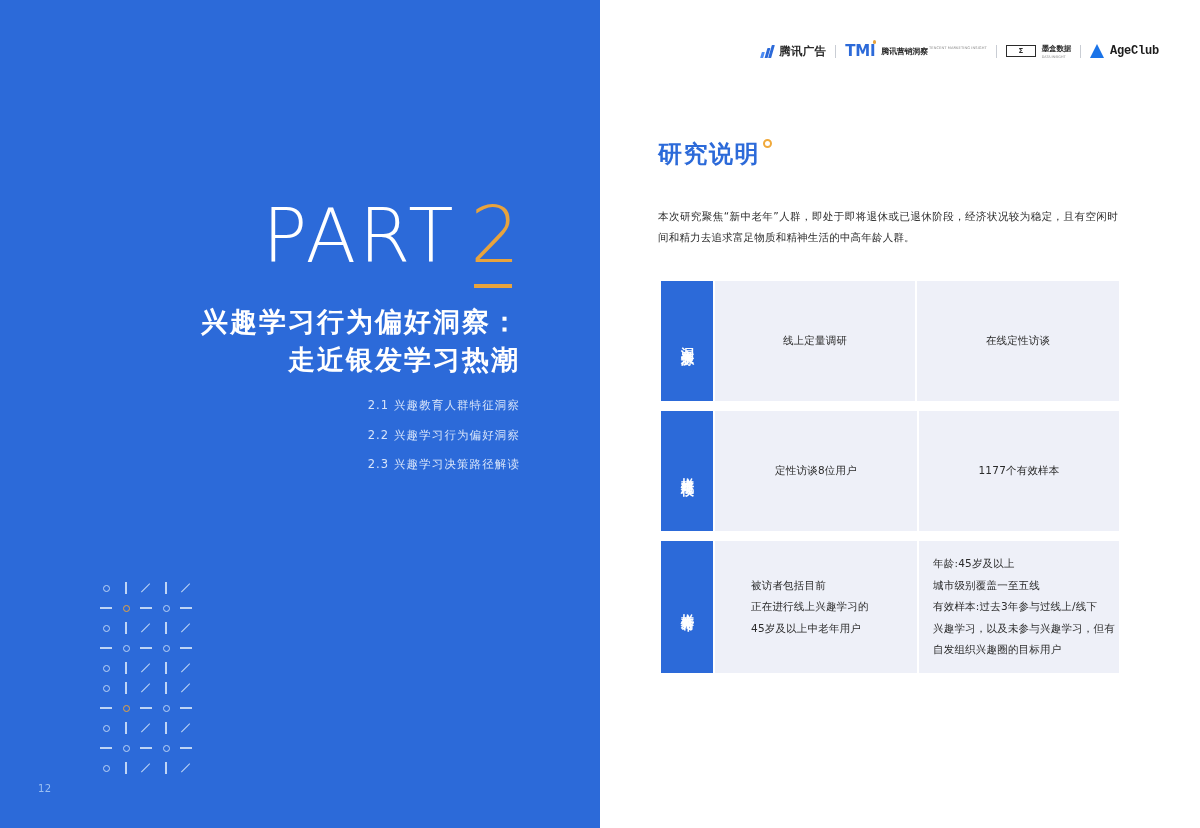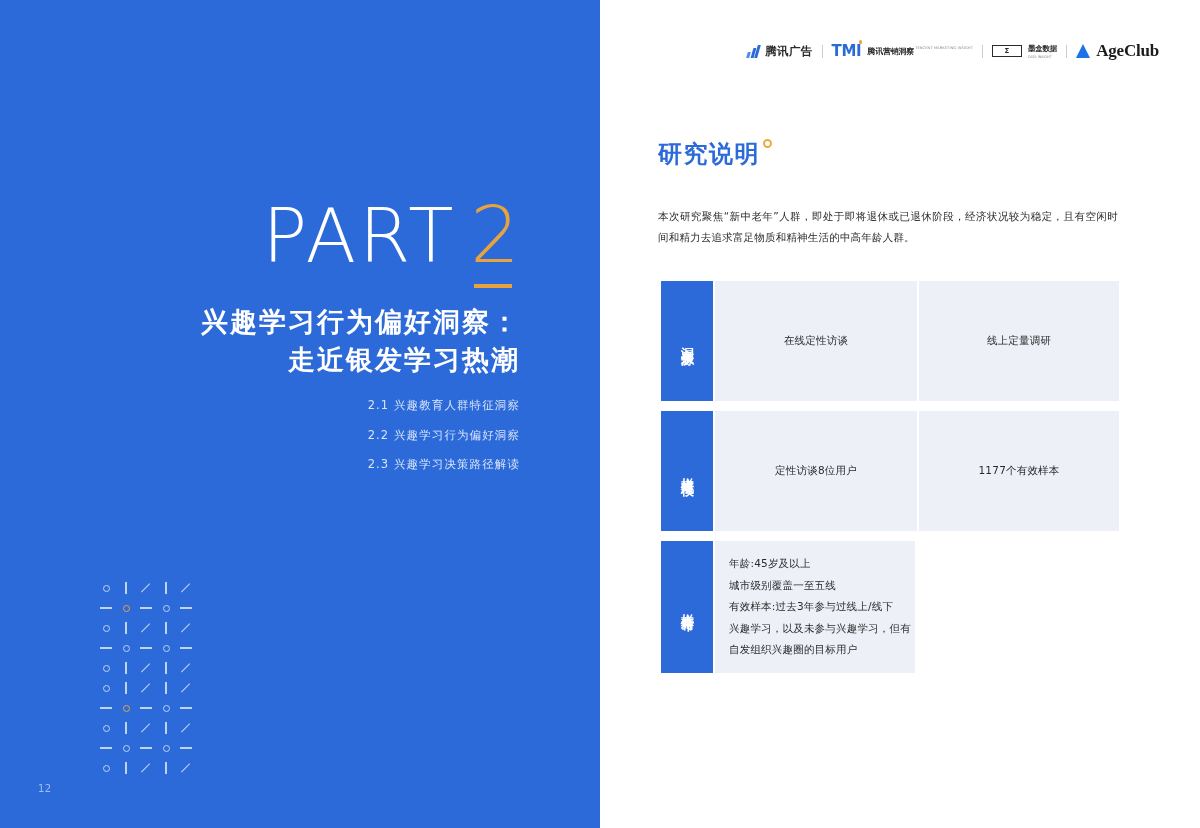--- a/index.html
+++ b/index.html
@@ -170,22 +170,22 @@
     font-family: "DejaVu Sans", "Liberation Sans", sans-serif; }
   .dark-sub .s2 { font-size: 3.4px; color: #8a8a8a;
     font-family: "DejaVu Sans", "Liberation Sans", sans-serif; }
 
   .ageclub-a {
     width: 0; height: 0;
     border-left: 7px solid transparent; border-right: 7px solid transparent;
     border-bottom: 14px solid #1a73e8;
   }
   .ageclub-text {
-    font-size: 17px; font-weight: bold; color: #1c1c1c; letter-spacing: -.2px;
-    font-family: Liberation Serif, serif;
+    font-size: 12px; font-weight: bold; color: #1c1c1c; letter-spacing: -.2px;
+    font-family: Liberation Mono, monospace;
   }
 
   .section-head {
     position: absolute; left: 58px; top: 138px;
     font-size: 24px; font-weight: bold; color: #2c6ad9; letter-spacing: 1.5px;
     font-family: "DejaVu Sans", "Liberation Sans", sans-serif;
     display: flex; align-items: flex-start;
   }
   .head-dot {
     width: 9px; height: 9px; border: 2px solid #f0a93b; border-radius: 50%;
@@ -450,46 +450,53 @@
     <div class="section-head">
       <span>研究说明</span>
       <span class="head-dot"></span>
     </div>
 
     <div class="intro">本次研究聚焦“新中老年”人群，即处于即将退休或已退休阶段，经济状况较为稳定，且有空闲时间和精力去追求富足物质和精神生活的中高年龄人群。</div>
 
     <div class="table" id="table">
         <div class="row r1">
           <div class="row-label">洞察来源</div>
+          <div class="cell c2">
+            <div class="lines">
+              <div>线上定量调研</div>
+            </div>
+          </div>
           <div class="cell c1">
             <div class="lines">
               <div>在线定性访谈</div>
-            </div>
-          </div>
-          <div class="cell c2">
-            <div class="lines">
-              <div>线上定量调研</div>
             </div>
           </div>
         </div>
         <div class="row r2">
           <div class="row-label">样本规模</div>
           <div class="cell c1">
             <div class="lines">
               <div>定性访谈8位用户</div>
             </div>
           </div>
           <div class="cell c2">
             <div class="lines">
               <div>1177个有效样本</div>
             </div>
           </div>
         </div>
         <div class="row r3">
           <div class="row-label">样本分布</div>
+          <div class="cell c1">
+            <div class="lines">
+              <div>被访者包括目前</div>
+              <div>正在进行线上兴趣学习的</div>
+              <div>45岁及以上中老年用户</div>
+            </div>
+          </div>
           <div class="cell c2">
             <div class="lines">
               <div>年龄:45岁及以上</div>
               <div>城市级别覆盖一至五线</div>
               <div>有效样本:过去3年参与过线上/线下</div>
               <div>兴趣学习，以及未参与兴趣学习，但有</div>
               <div>自发组织兴趣圈的目标用户</div>
             </div>
           </div>
         </div>

